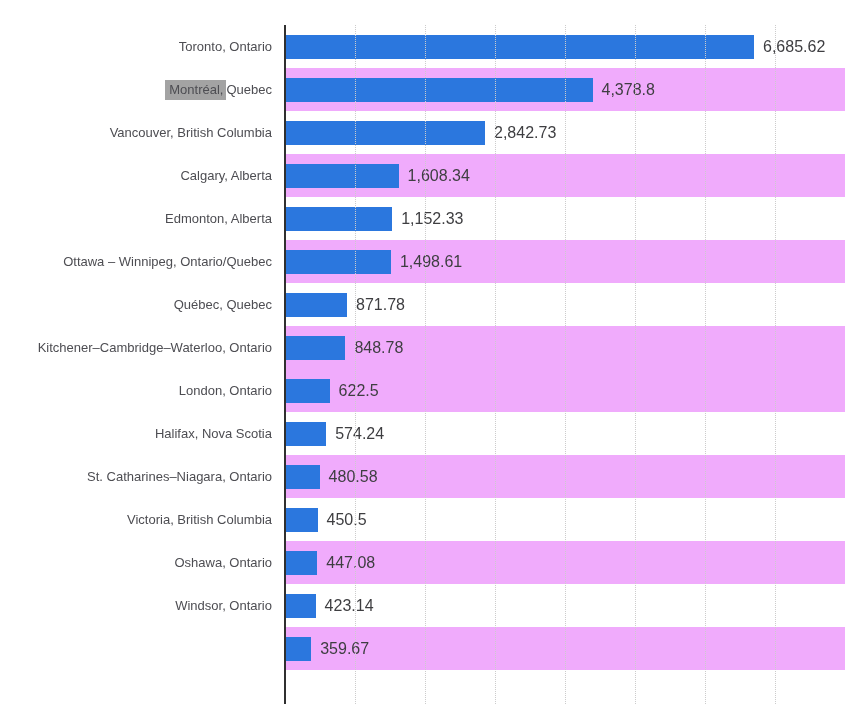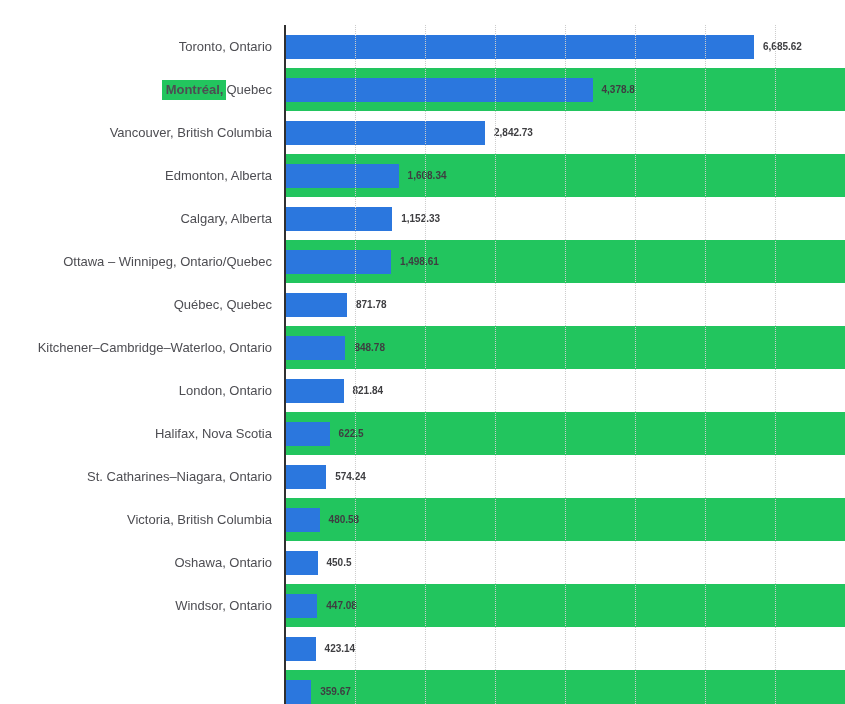--- a/index.html
+++ b/index.html
@@ -21,23 +21,22 @@
   .label-row {
     height: 43px;
     display: flex;
     align-items: center;
     justify-content: flex-end;
     font-size: 13px;
     color: #4d4d52;
     white-space: nowrap;
   }
   .label-row .hl {
-    background: #22c55e;
+    background: #a3a3a3;
     padding: 2px 3px 3px 4px;
-    font-weight: bold;
   }
   
   #axis {
     position: absolute;
     left: 284px; top: 25px; bottom: 0;
     width: 2px;
     background: #303030;
   }
   
   #plot {
@@ -51,44 +50,44 @@
     top: 0; bottom: 0;
     width: 0;
     border-left: 1px dotted #cccccc;
   }
   #rows { position: absolute; inset: 0; }
   .plot-row {
     height: 43px;
     display: flex;
     align-items: center;
   }
-  .plot-row.alt { background: #22c55e; }
+  .plot-row.alt { background: #f0abfc; }
   .bar {
     height: 24px;
     background: #2b77de;
     flex: 0 0 auto;
   }
   .value-label {
     margin-left: 9px;
-    font-size: 10px;
-    font-weight: bold;
+    font-size: 16px;
+    font-weight: normal;
     color: #3e3e41;
     white-space: nowrap;
   }
 </style>
 </head>
 <body>
 
 <div id="stage">
   <div id="labels">
       <div class="label-row">Toronto, Ontario</div>
       <div class="label-row"><span class="hl">Montréal,</span> Quebec</div>
       <div class="label-row">Vancouver, British Columbia</div>
+      <div class="label-row">Calgary, Alberta</div>
       <div class="label-row">Edmonton, Alberta</div>
-      <div class="label-row">Calgary, Alberta</div>
       <div class="label-row">Ottawa – Winnipeg, Ontario/Quebec</div>
       <div class="label-row">Québec, Quebec</div>
       <div class="label-row">Kitchener–Cambridge–Waterloo, Ontario</div>
       <div class="label-row">London, Ontario</div>
       <div class="label-row">Halifax, Nova Scotia</div>
       <div class="label-row">St. Catharines–Niagara, Ontario</div>
       <div class="label-row">Victoria, British Columbia</div>
       <div class="label-row">Oshawa, Ontario</div>
       <div class="label-row">Windsor, Ontario</div>
     </div>
@@ -120,24 +119,20 @@
           <span class="value-label">1,498.61</span>
         </div>
         <div class="plot-row">
           <div class="bar" style="width: 61px;"></div>
           <span class="value-label">871.78</span>
         </div>
         <div class="plot-row alt">
           <div class="bar" style="width: 59.4px;"></div>
           <span class="value-label">848.78</span>
         </div>
-        <div class="plot-row">
-          <div class="bar" style="width: 57.5px;"></div>
-          <span class="value-label">821.84</span>
-        </div>
         <div class="plot-row alt">
           <div class="bar" style="width: 43.6px;"></div>
           <span class="value-label">622.5</span>
         </div>
         <div class="plot-row">
           <div class="bar" style="width: 40.2px;"></div>
           <span class="value-label">574.24</span>
         </div>
         <div class="plot-row alt">
           <div class="bar" style="width: 33.6px;"></div>

